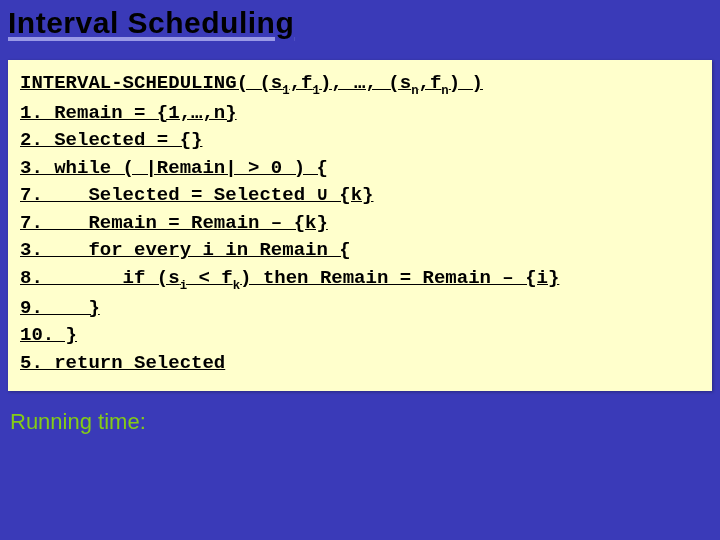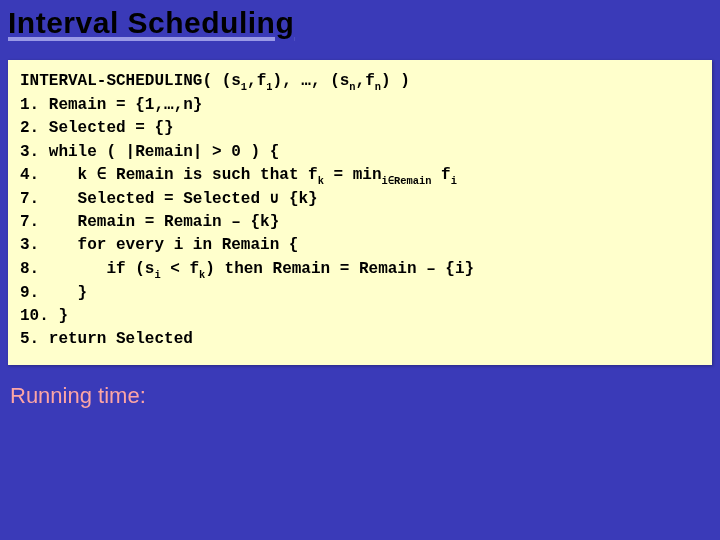--- a/index.html
+++ b/index.html
@@ -25,54 +25,54 @@
     text-decoration-color: #9999e6;
     text-decoration-thickness: 4px;
     text-underline-offset: 4px;
     letter-spacing: 0.5px;
   }
   .codebox {
     background: #ffffcc;
     margin: 20px 8px 0 8px;
     padding: 10px 12px 14px 12px;
     font-family: "Courier New", monospace;
-    font-size: 16px;
+    font-size: 19px;
     font-weight: bold;
     color: #000;
     line-height: 1.45;
     box-shadow: 1px 1px 3px rgba(0,0,0,0.3);
+    text-decoration: underline;
   }
   .codeline {
     white-space: pre;
   }
   sub {
     font-size: 0.65em;
     vertical-align: sub;
     position: relative;
     top: 0.1em;
   }
   .runtime {
-    color: #fca5a5;
+    color: #84cc16;
     font-family: "Comic Sans MS", cursive, sans-serif;
     font-size: 22px;
     padding: 18px 10px 0 10px;
   }
 </style>
 </head>
 <body>
 
 <div class="slide">
   <div class="title">Interval Scheduling</div>
 
   <div class="codebox">
     <div class="codeline"><span>INTERVAL-SCHEDULING( (s</span><sub>1</sub><span>,f</span><sub>1</sub><span>), …, (s</span><sub>n</sub><span>,f</span><sub>n</sub><span>) )</span></div>
     <div class="codeline">1. Remain = {1,…,n}</div>
     <div class="codeline">2. Selected = {}</div>
     <div class="codeline">3. while ( |Remain| &gt; 0 ) {</div>
-    <div class="codeline"><span>4.    k ∈ Remain is such that f</span><sub>k</sub><span> = min</span><sub>i∈Remain</sub><span> f</span><sub>i</sub></div>
     <div class="codeline">7.    Selected = Selected ∪ {k}</div>
     <div class="codeline">7.    Remain = Remain – {k}</div>
     <div class="codeline">3.    for every i in Remain {</div>
     <div class="codeline"><span>8.       if (s</span><sub>i</sub><span> &lt; f</span><sub>k</sub><span>) then Remain = Remain – {i}</span></div>
     <div class="codeline">9.    }</div>
     <div class="codeline">10. }</div>
     <div class="codeline">5. return Selected</div>
   </div>
 
   <div class="runtime">Running time:</div>

